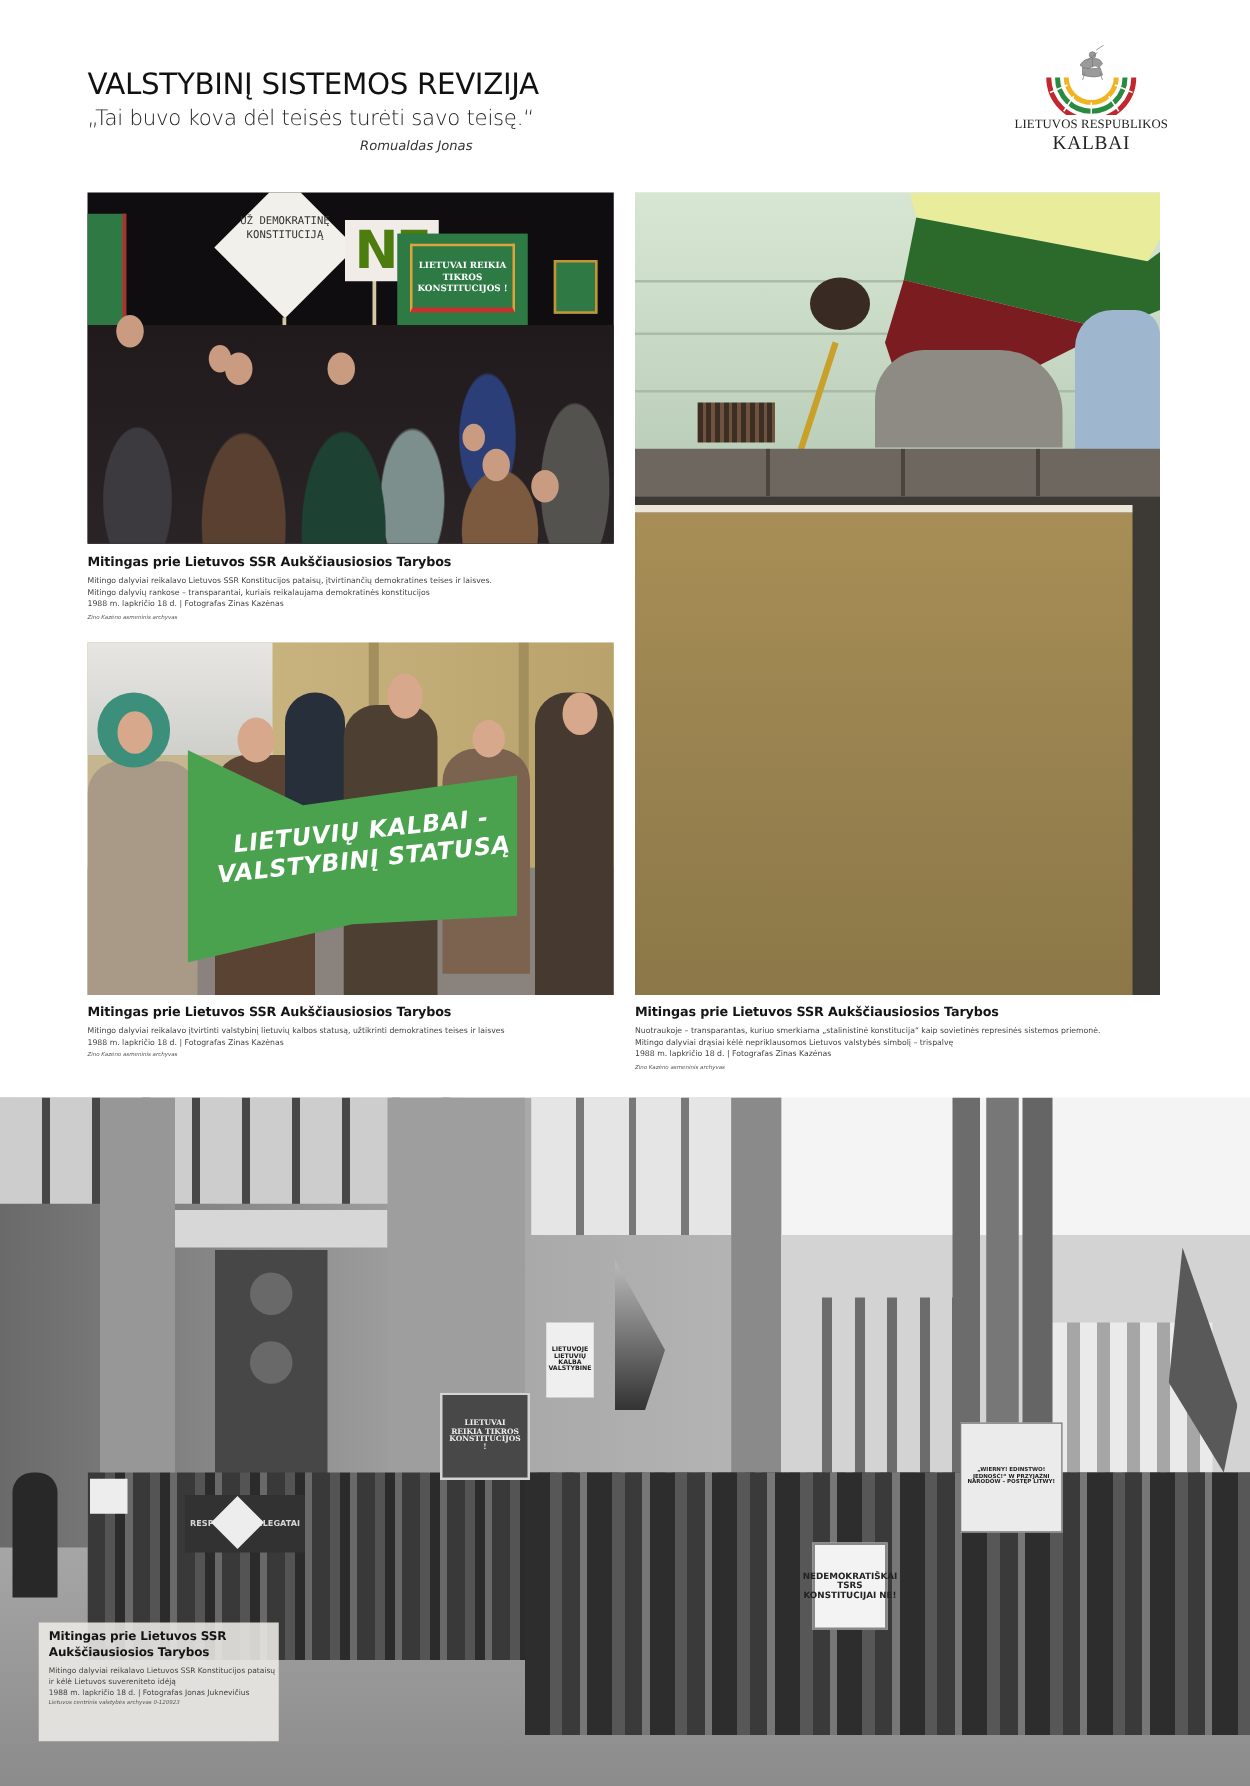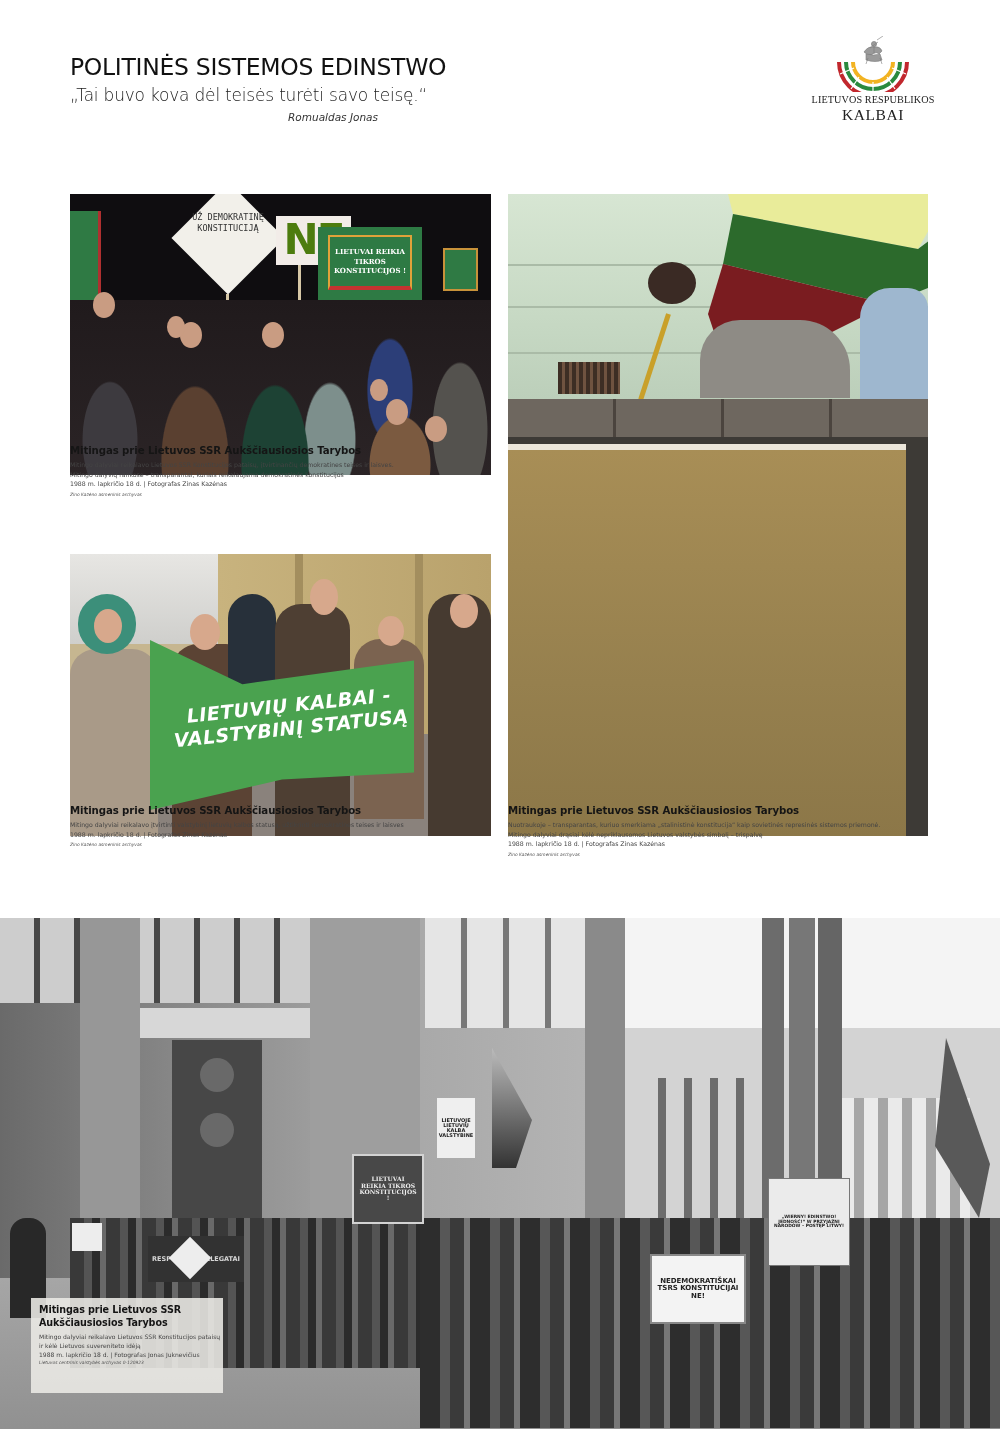--- a/index.html
+++ b/index.html
@@ -10,21 +10,21 @@
   .title { position: absolute; left: 70px; top: 53px; font-size: 23.5px; font-weight: normal; letter-spacing: -0.3px; color: #111; white-space: nowrap; }
   .quote { position: absolute; left: 70px; top: 85px; font-size: 17px; font-weight: 300; color: #222; letter-spacing: -0.2px; white-space: nowrap; }
   .quote-author { position: absolute; left: 260px; top: 111px; width: 118px; text-align: right; font-size: 10.5px; font-style: italic; color: #333; }
 
   .logo { position: absolute; left: 808px; top: 36px; width: 130px; height: 92px; }
   .logo svg { position: absolute; left: 22px; top: 0; }
   .logo-line1 { position: absolute; left: 0; top: 58px; width: 130px; text-align: center; font-family: "Liberation Serif", "DejaVu Serif", serif; font-size: 10.2px; letter-spacing: 0.1px; color: #222; white-space: nowrap; }
   .logo-line2 { position: absolute; left: 0; top: 70px; width: 130px; text-align: center; font-family: "Liberation Serif", "DejaVu Serif", serif; font-size: 15.5px; letter-spacing: 0.6px; color: #222; }
 
   
-  .photo { position: absolute; overflow: hidden; margin-top: 40px; }
+  .photo { position: absolute; overflow: hidden; }
   .photo .sign { position: absolute; display: flex; align-items: center; justify-content: center; text-align: center; font-family: "DejaVu Sans", sans-serif; font-weight: bold; line-height: 1.05; }
 
   
   #photo1 { left: 70px; top: 154px; width: 421px; height: 281px; background: #0f0d10; }
   #photo1 .crowd { position: absolute; left: 0; right: 0; bottom: 0; height: 175px;
      background:
        radial-gradient(ellipse 45px 95px at 40px 140px, #3d3a3f 60%, transparent 62%),
        radial-gradient(ellipse 55px 120px at 125px 160px, #5a4030 60%, transparent 62%),
        radial-gradient(ellipse 55px 130px at 205px 165px, #1d4234 60%, transparent 62%),
        radial-gradient(ellipse 45px 100px at 260px 140px, #7d8f8c 55%, transparent 58%),
@@ -85,21 +85,21 @@
   #cap2 { left: 70px; top: 805px; }
   #cap3 { left: 508px; top: 805px; }
   #cap4 { left: 31px; top: 1298px; width: 192px; height: 95px; background: rgba(236,234,230,0.88); padding: 6px 8px; }
   #cap4 .cap-title { font-size: 9.6px; line-height: 12.5px; }
   #cap4 .cap-line { font-size: 6px; line-height: 9px; }
   #cap4 .cap-credit { margin-top: 1px; }
 </style>
 </head>
 <body>
 
-<h1 class="title">POLITINĖS SISTEMOS EDINSTWO</h1>
+<h1 class="title">VALSTYBINĮ SISTEMOS REVIZIJA</h1>
 <div class="quote">„Tai buvo kova dėl teisės turėti savo teisę.“</div>
 <div class="quote-author">Romualdas Jonas</div>
 
 <div class="logo">
   <svg width="86" height="56" viewBox="0 0 86 56">
 
     <g fill="#9a9a9a" stroke="#7a7a7a" stroke-width="0.6">
       <path d="M34 16 q4 -6 10 -5 q6 -1 8 4 l-3 3 q-2 -2 -5 -1 q-3 3 -6 2 z"></path>
       <path d="M36 18 q8 2 14 0 l2 6 q-6 3 -16 0 z"></path>
       <circle cx="44" cy="8" r="2.6"></circle>
@@ -234,21 +234,21 @@
 
   <div class="b" style="left:0; top:360px; width:1000px; height:191px; background:linear-gradient(180deg,#a9a6a2 0%,#8e8b87 100%);"></div>
 
   <div class="b" style="left:70px; top:300px; width:930px; height:150px; background:repeating-linear-gradient(90deg,#3b3936 0 14px,#57544f 14px 22px,#2d2b29 22px 30px,#6c6965 30px 36px);"></div>
   <div class="b" style="left:420px; top:300px; width:580px; height:210px; background:repeating-linear-gradient(90deg,#2f2d2b 0 20px,#5a5753 20px 30px,#3c3a37 30px 44px,#7a7773 44px 50px);"></div>
   <div class="b" style="left:10px; top:300px; width:36px; height:100px; background:#2a2826; border-radius:16px 16px 0 0;"></div>
 
   <div class="b sign" style="left:352px; top:236px; width:72px; height:70px; background:#4a4845; border:2px solid #d5d3d0; color:#eee; font-size:6px; font-family:'DejaVu Serif',serif; padding:4px;">LIETUVAI REIKIA TIKROS KONSTITUCIJOS !</div>
   <div class="b sign" style="left:437px; top:180px; width:38px; height:60px; background:#f0efec; color:#222; font-size:5px; padding:2px;">LIETUVOJE LIETUVIŲ KALBA VALSTYBINE</div>
   <div class="b sign" style="left:148px; top:318px; width:96px; height:46px; background:#343230; color:#d8d6d2; font-size:6.5px;">RESPUBLIKŲ DELEGATAI</div>
-  <div class="b sign" style="left:650px; top:336px; width:96px; height:70px; background:#f4f3f0; border:2px solid #888; color:#222; font-size:7px; padding:3px;">NEDEMOKRATIŠKAI TSRS KONSTITUCIJAI NE!</div>
+  <div class="b sign" style="left:650px; top:356px; width:60px; height:70px; background:#f4f3f0; border:2px solid #888; color:#222; font-size:7px; padding:3px;">NEDEMOKRATIŠKAI TSRS KONSTITUCIJAI NE!</div>
   <div class="b sign" style="left:768px; top:260px; width:82px; height:88px; background:#ecebe8; border:1px solid #777; color:#222; font-size:4.4px; padding:3px;">„WIERNY! EDINSTWO! JEDNOŚĆ!“ W PRZYJAŹNI NARODÓW – POSTĘP LITWY!</div>
   <div class="b sign" style="left:175px; top:325px; width:30px; height:30px; background:#eeedea; transform:rotate(45deg);"></div>
   <div class="b sign" style="left:72px; top:305px; width:30px; height:28px; background:#eeedea;"></div>
   <div class="b" style="left:492px; top:130px; width:40px; height:120px; background:linear-gradient(180deg,#bbb 0,#777 50%,#333 100%); clip-path:polygon(0 0,100% 60%,60% 100%,0 100%);"></div>
   <div class="b" style="left:935px; top:120px; width:55px; height:180px; background:#5b5956; clip-path:polygon(20% 0,100% 70%,80% 100%,0 60%);"></div>
 </div>
 
 <div class="caption" id="cap4">
   <div class="cap-title">Mitingas prie Lietuvos SSR</div>
   <div class="cap-title">Aukščiausiosios Tarybos</div>

